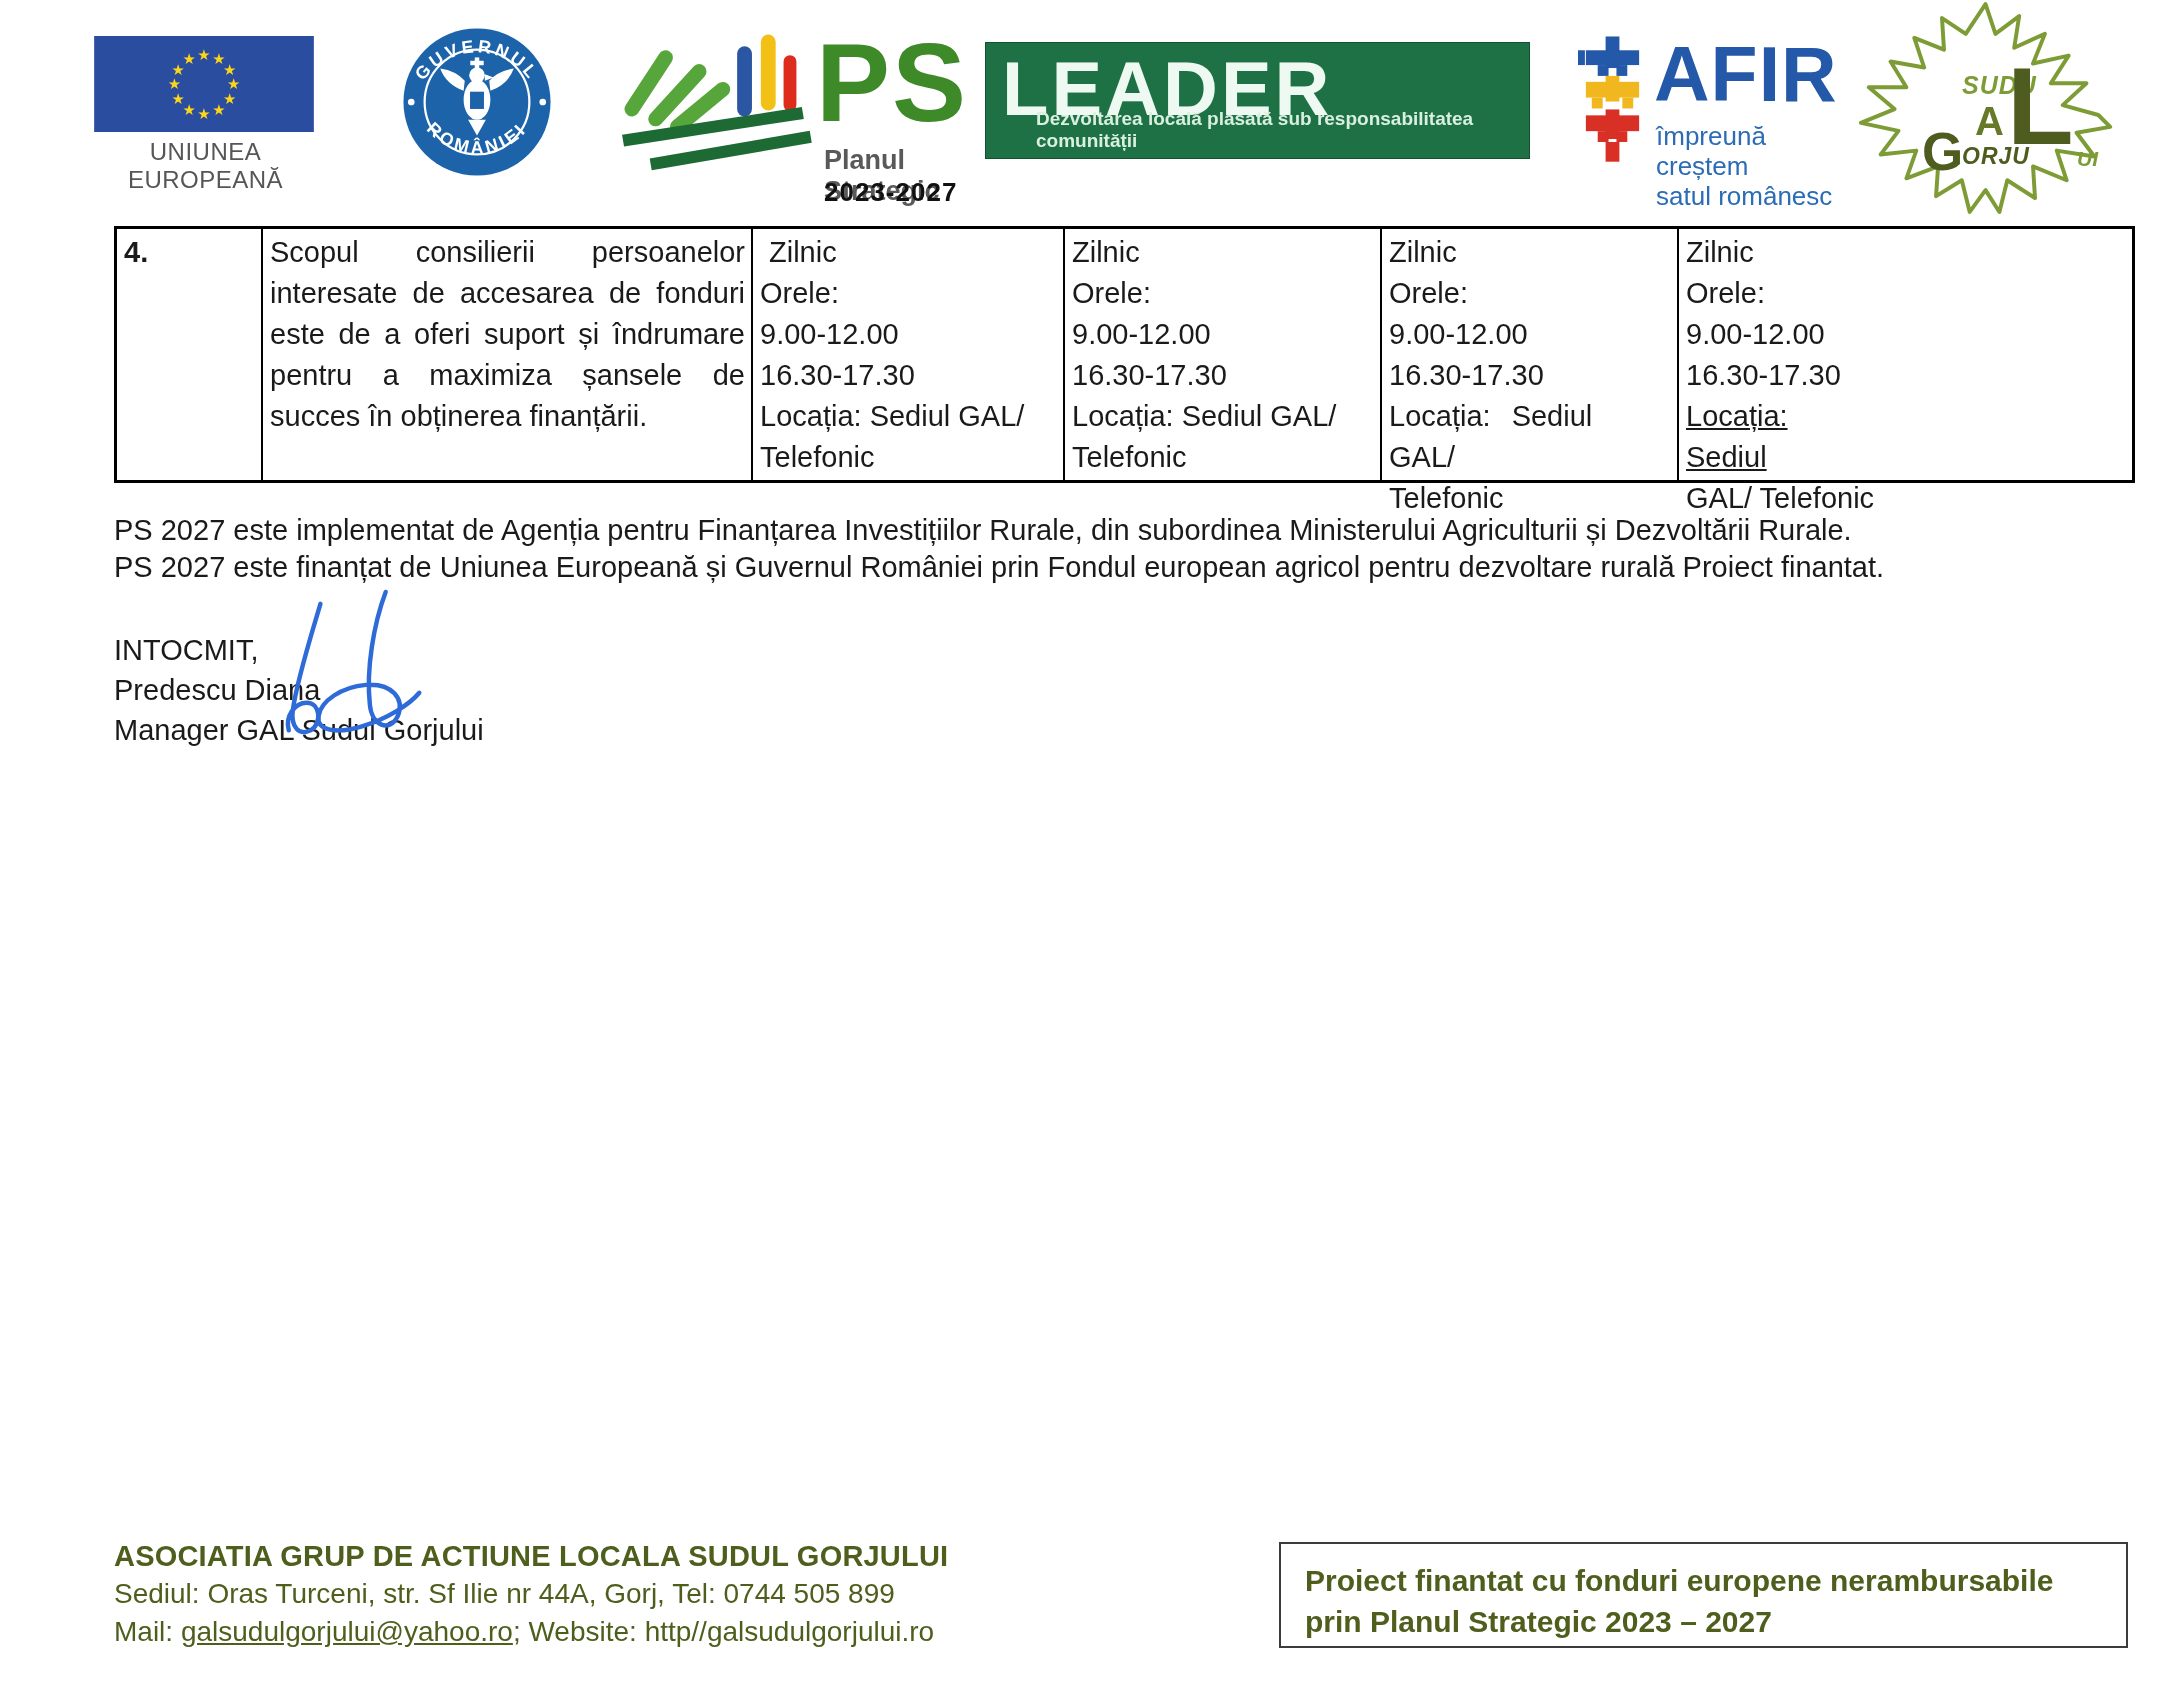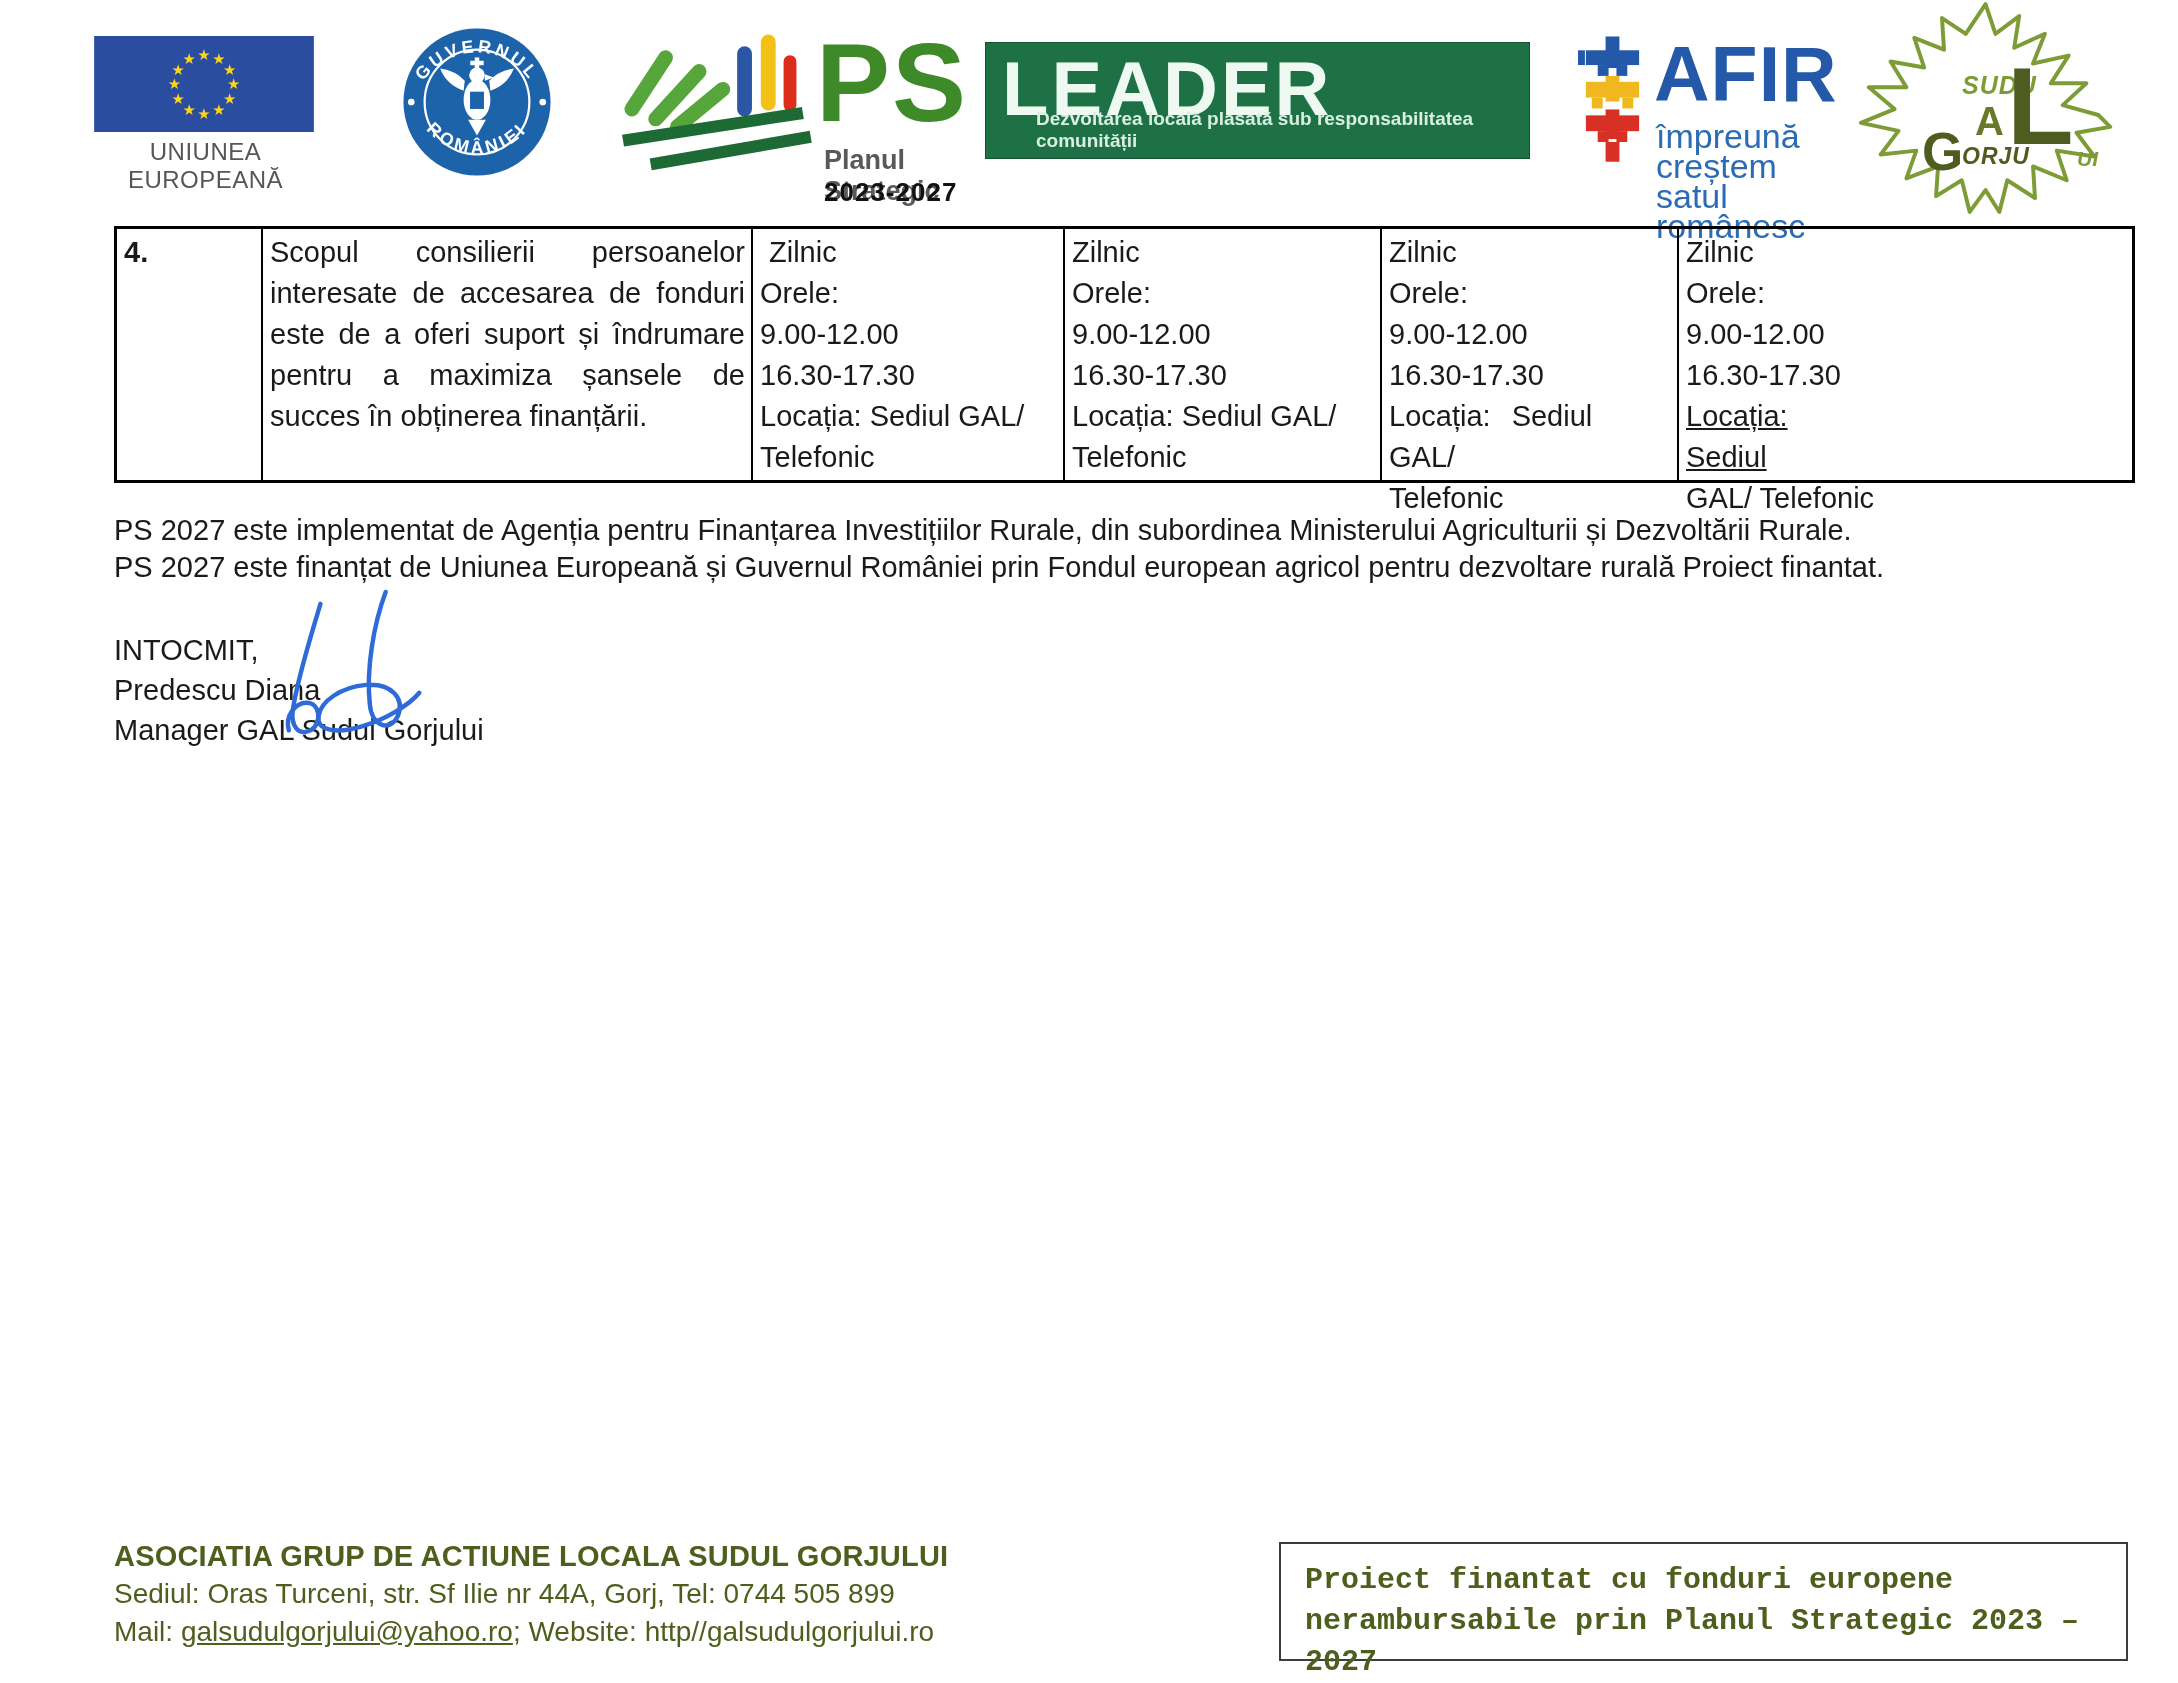--- a/index.html
+++ b/index.html
@@ -31,21 +31,21 @@
 
   
   .leader { top:20px; left:891px; width:545px; height:117px; background:var(--leader_green); border:1px solid #145130; }
   .leader-title { position:absolute; top:2px; left:16px; font-size:76px; font-weight:600; color:#eefaf1; letter-spacing:3px; }
   .leader-sub { position:absolute; bottom:6px; left:14px; font-size:19px; font-weight:bold; color:#d9efe0;margin-left:36px; }
 
   
   .afir { top:12px; left:1483px; width:257px; height:173px; }
   .afir-icon { position:absolute; top:2px; left:0; }
   .afir-name { position:absolute; top:-4px; left:77px; font-size:77px; font-weight:bold; color:var(--afir_blue); letter-spacing:1px; }
-  .afir-tag { position:absolute; top:87px; left:79px; font-size:34px; line-height:30px; color:#2b6cb5; }
+  .afir-tag { position:absolute; top:87px; left:79px; font-size:26px; line-height:30px; color:#2b6cb5; }
 
   
   .leaf { top:-22px; left:1757px; width:277px; height:228px; }
   .leaf svg { position:absolute; top:0; left:0; }
   .leaf-txt { position:absolute; color:var(--leaf_dark); font-weight:bold; }
   .t-sudu { top:71px; left:111px; font-size:25px; font-style:italic; color:#7d9c35; letter-spacing:1px; }
   .t-a    { top:99px; left:124px; font-size:40px; color:#677a2a; }
   .t-l    { top:57px; left:156px; font-size:109px; line-height:99px; color:#4f5c1f; }
   .t-g    { top:121px; left:71px;  font-size:53px; color:#4f5c1f; }
   .t-orju { top:143px; left:111px; font-size:23px; font-style:italic; color:#4f5c1f; letter-spacing:1px; }
@@ -77,23 +77,23 @@
   .prepared  { position:absolute; top:630px; left:114px; font-size:29px; line-height:40px; }
   .signature-svg { position:absolute; top:586px; left:259px; }
 
   
   .footer-left { position:absolute; top:1537px; left:114px; color:var(--footer_green); }
   .footer-org  { font-size:29px; font-weight:bold; line-height:38px; letter-spacing:0.2px; }
   .footer-line { font-size:28px; line-height:38px; }
   .footer-mail-link { color:var(--footer_green); text-decoration:underline; }
 
   .footer-box {
-    position:absolute; top:1542px; left:1279px; width:849px; height:119px;
+    position:absolute; top:1542px; left:1279px; width:849px; height:106px;
     border:2px solid #3c3c3c; padding:16px 24px 10px 24px;
-    color:var(--footer_green); font-size:30px; font-weight:bold; line-height:41px;font-family:Liberation Mono, monospace;
+    color:var(--footer_green); font-size:30px; font-weight:bold; line-height:41px;
   }
 </style>
 </head>
 <body>
 
 <div class="page">
 
   <div class="logos">
 
     <div class="logo-block eu">

